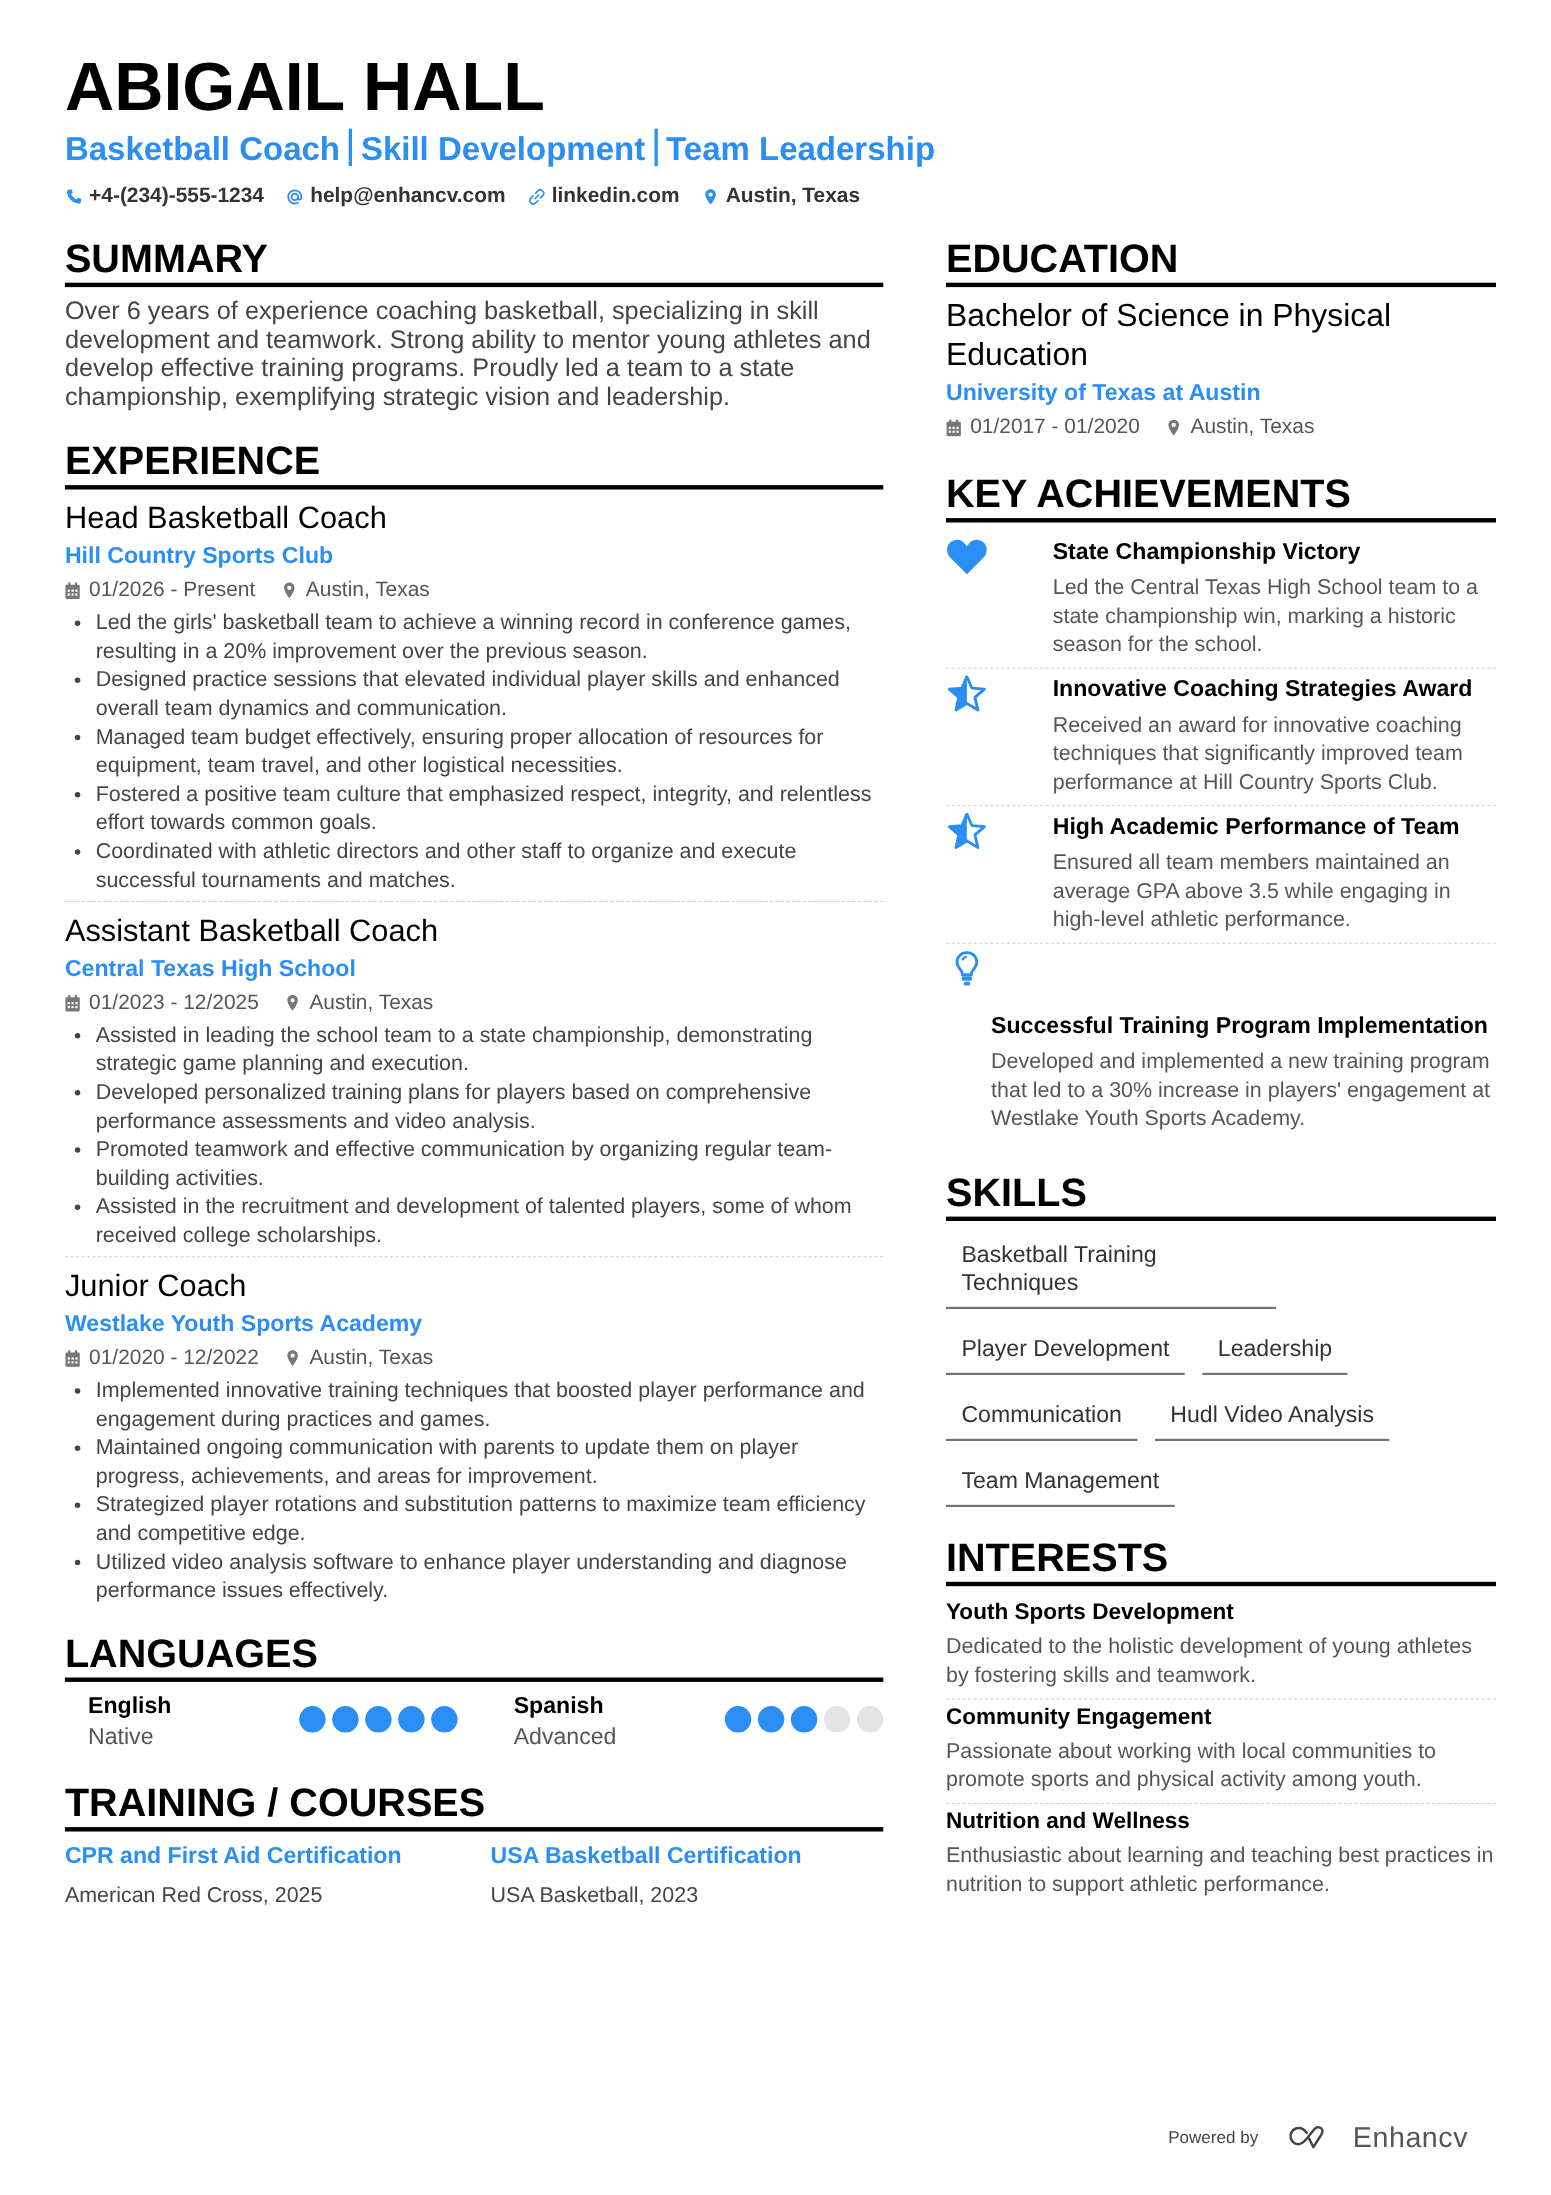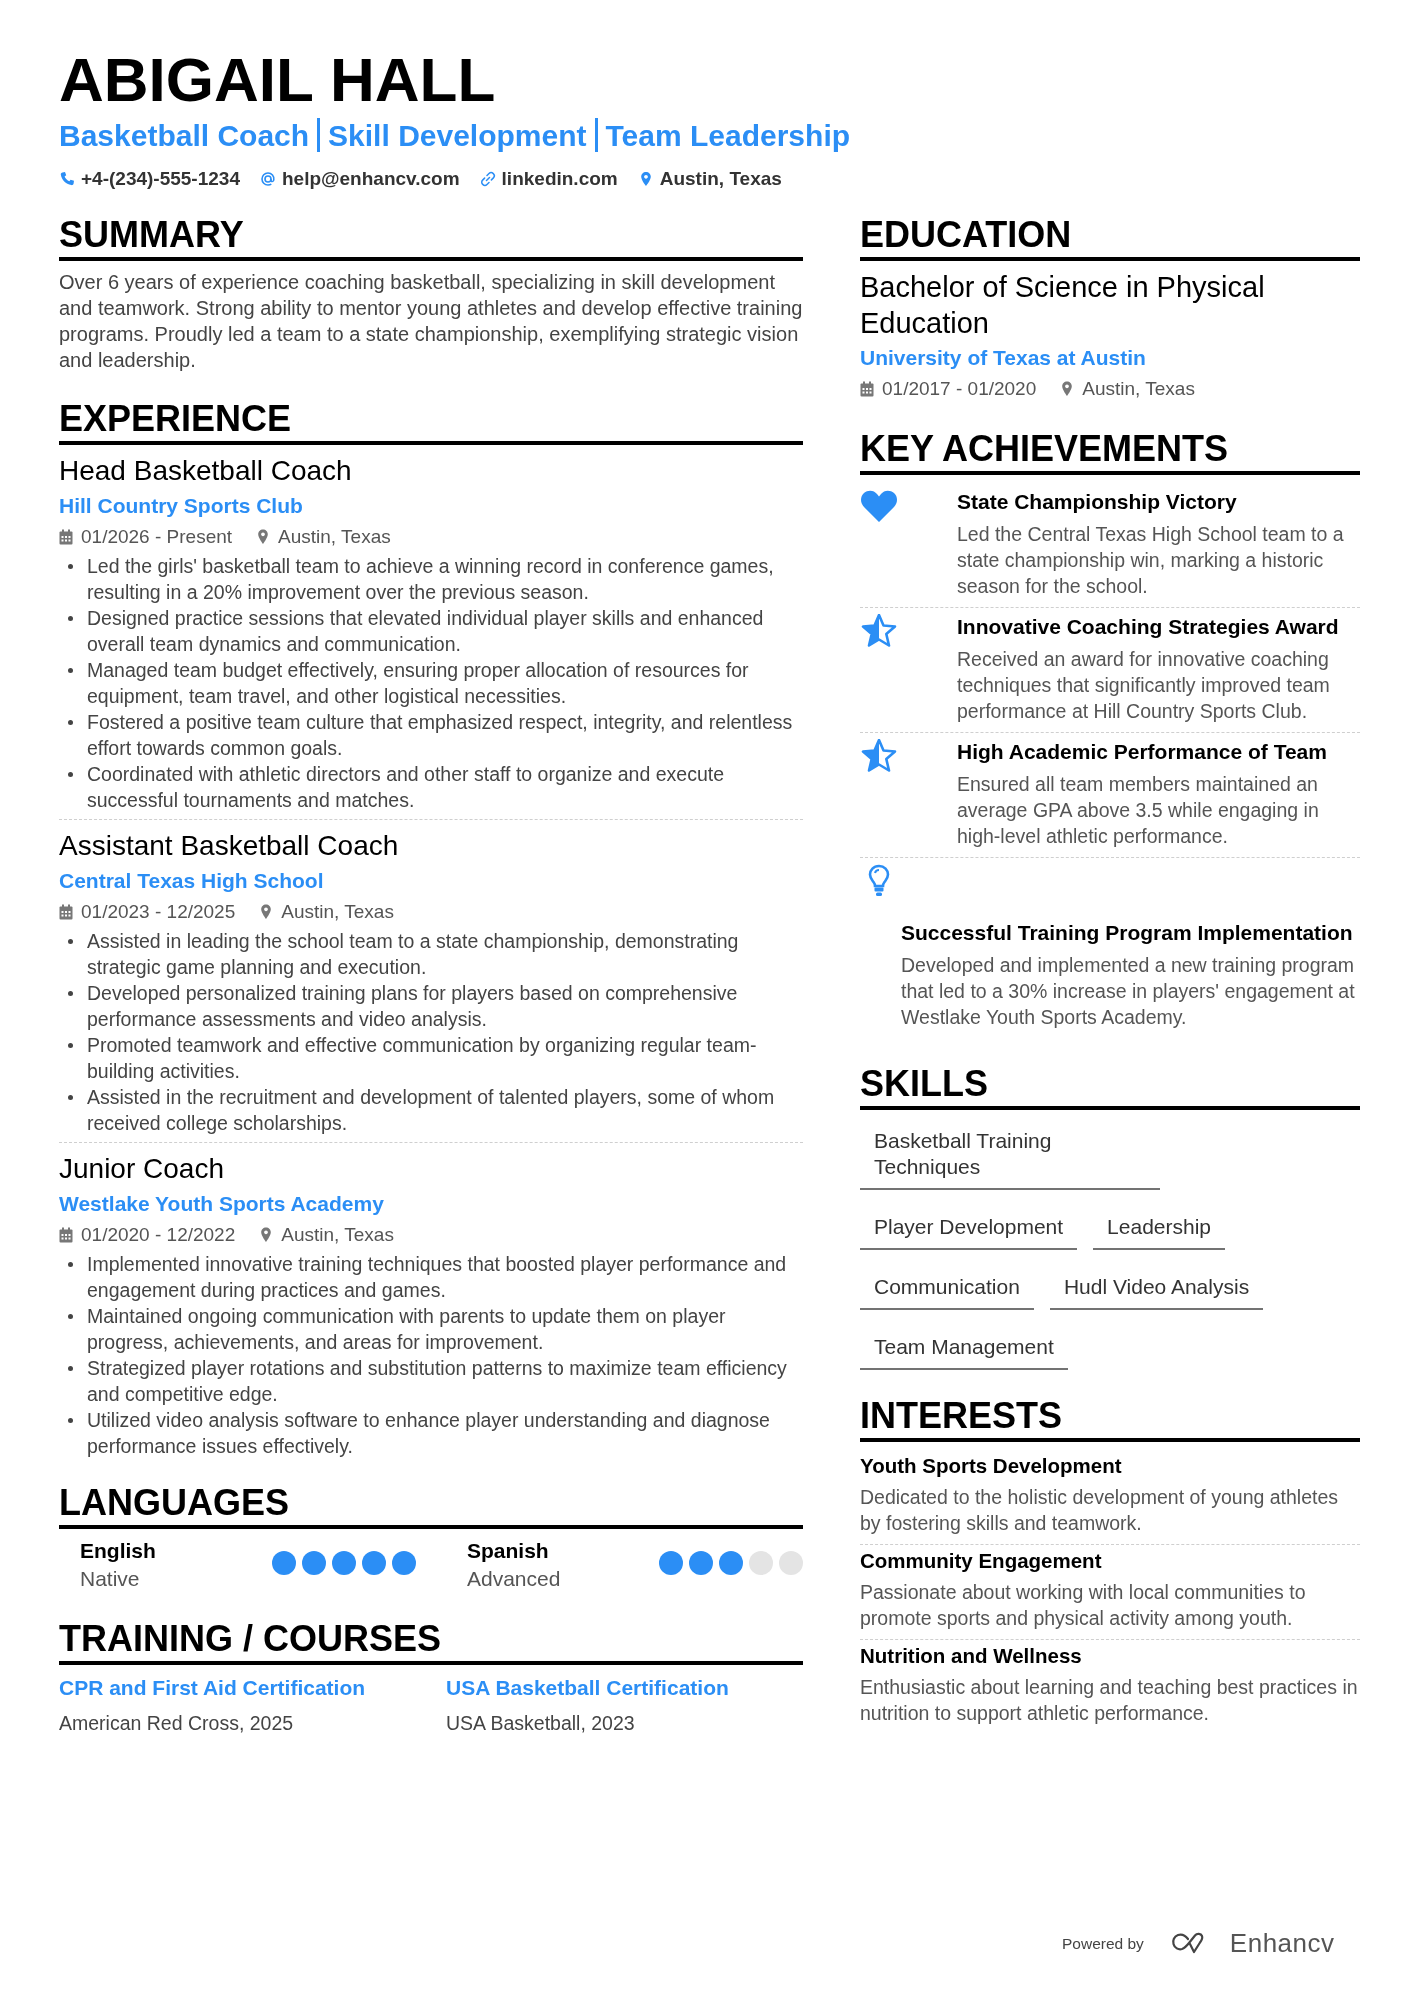--- a/index.html
+++ b/index.html
@@ -12,21 +12,21 @@
   .title .sep { display: inline-block; width: 3px; height: 34px; background: #2b8ef5; vertical-align: -6px; margin: 0 8px; }
   .contacts { display: flex; gap: 20px; margin-top: 12px; font-size: 19px; font-weight: 700; color: #333; align-items: center; }
   .contact { display: flex; align-items: center; gap: 6px; }
   .contact svg { width: 16px; height: 16px; }
 
   .col-left { position: absolute; left: 59px; top: 215px; width: 744px; }
   .col-right { position: absolute; left: 860px; top: 215px; width: 500px; }
 
   .sec-title { font-size: 36px; font-weight: 700; color: #000; line-height: 40px; padding-bottom: 2px; border-bottom: 4px solid #000; margin-bottom: 8px; }
 
-  .summary { font-size: 20px; line-height: 26px; color: #444; }
+  .summary { font-size: 23px; line-height: 26px; color: #444; }
 
   .job { padding-bottom: 6px; border-bottom: 1.5px dashed #cfcfcf; margin-bottom: 8px; }
   .job:last-child { border-bottom: none; }
   .job-title { font-size: 28px; color: #000; line-height: 36px; }
   .job-company { font-size: 21px; font-weight: 700; color: #2b8ef5; line-height: 30px; margin-top: 2px; }
   .meta { display: flex; align-items: center; gap: 24px; font-size: 19px; color: #555; line-height: 28px; margin-top: 2px; }
   .meta span.item { display: flex; align-items: center; gap: 8px; }
   .meta svg { width: 14px; height: 16px; }
   .bullets { list-style: none; margin-top: 2px; }
   .bullets li { position: relative; padding-left: 28px; font-size: 19.5px; line-height: 26px; color: #444; }

